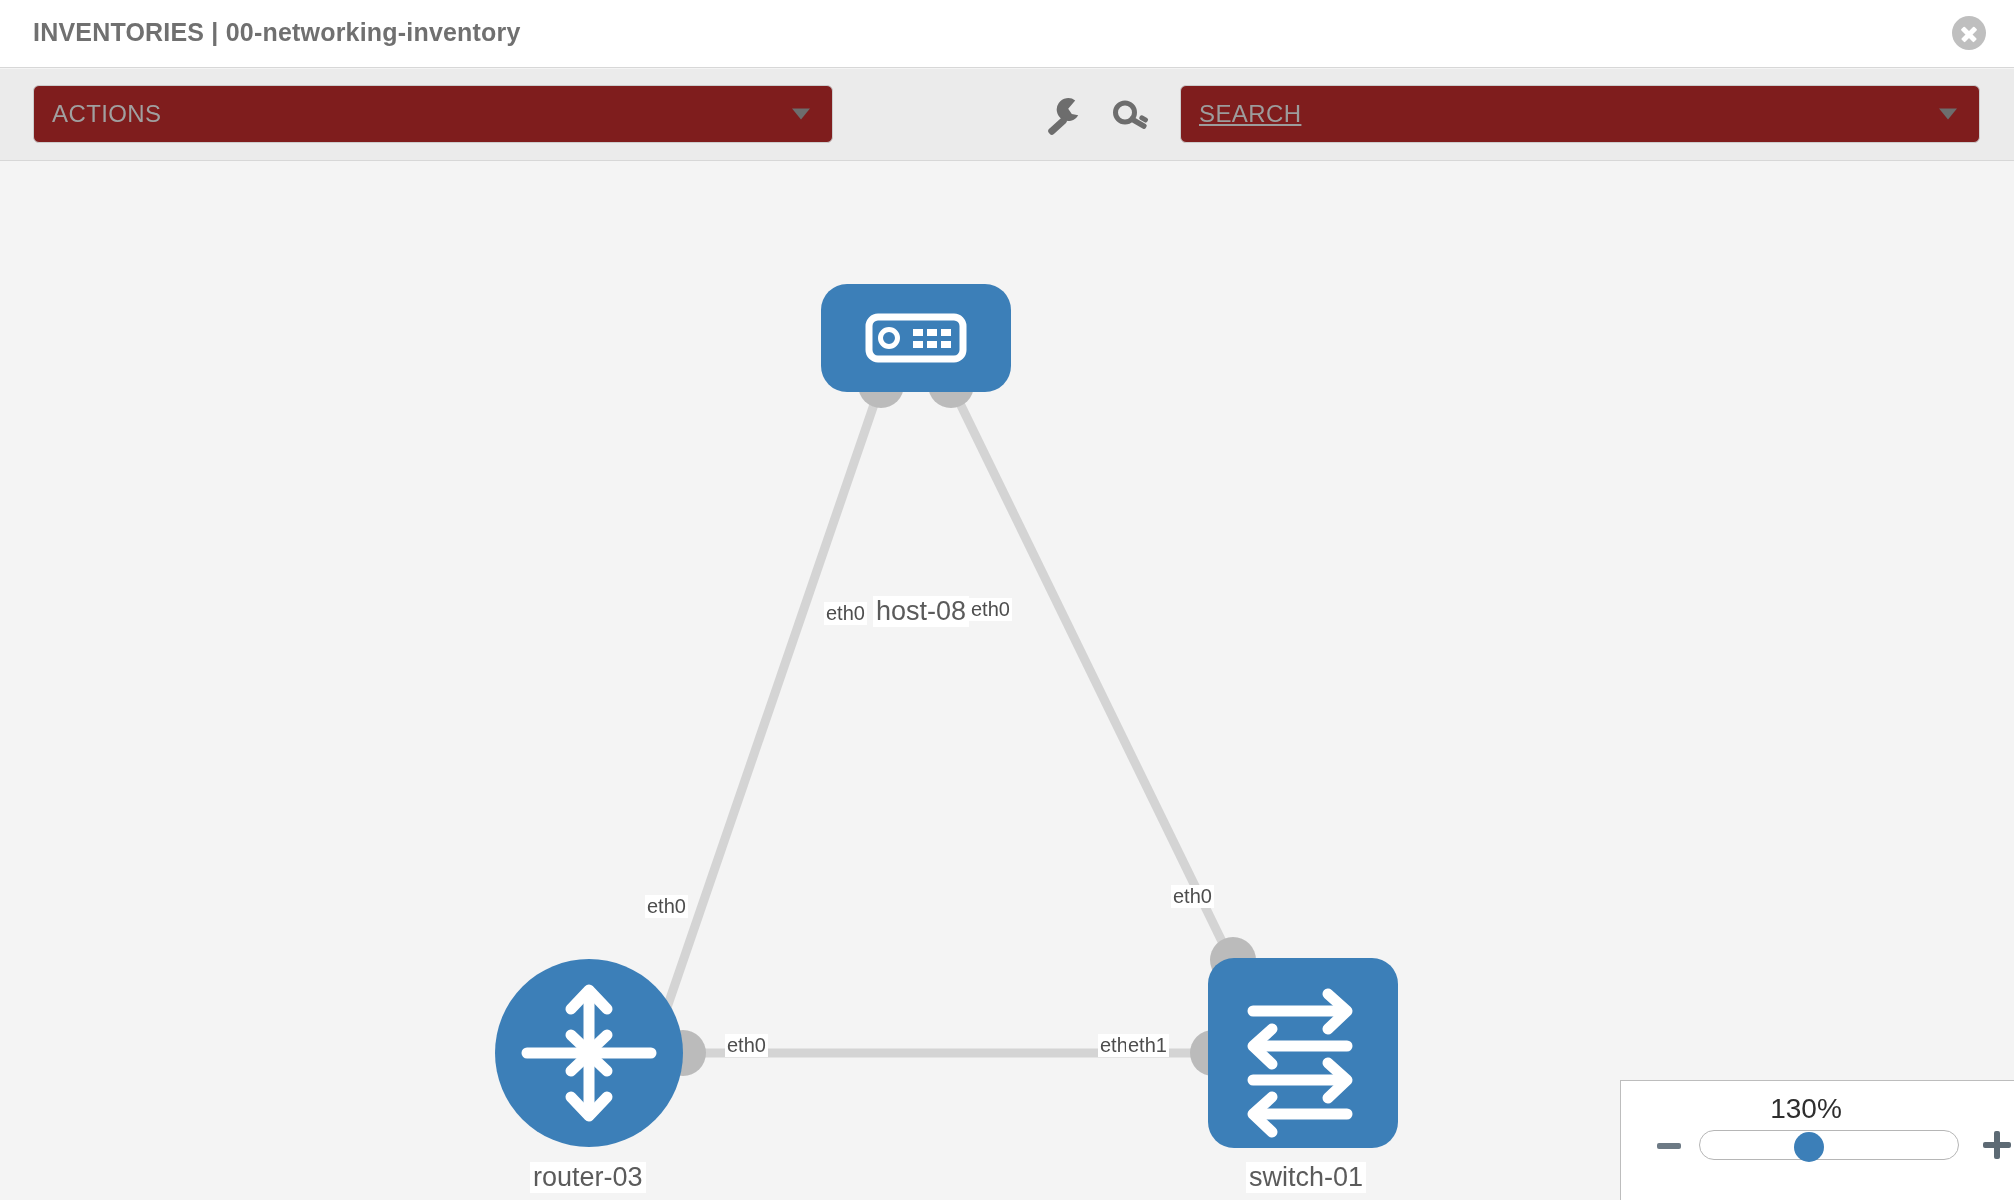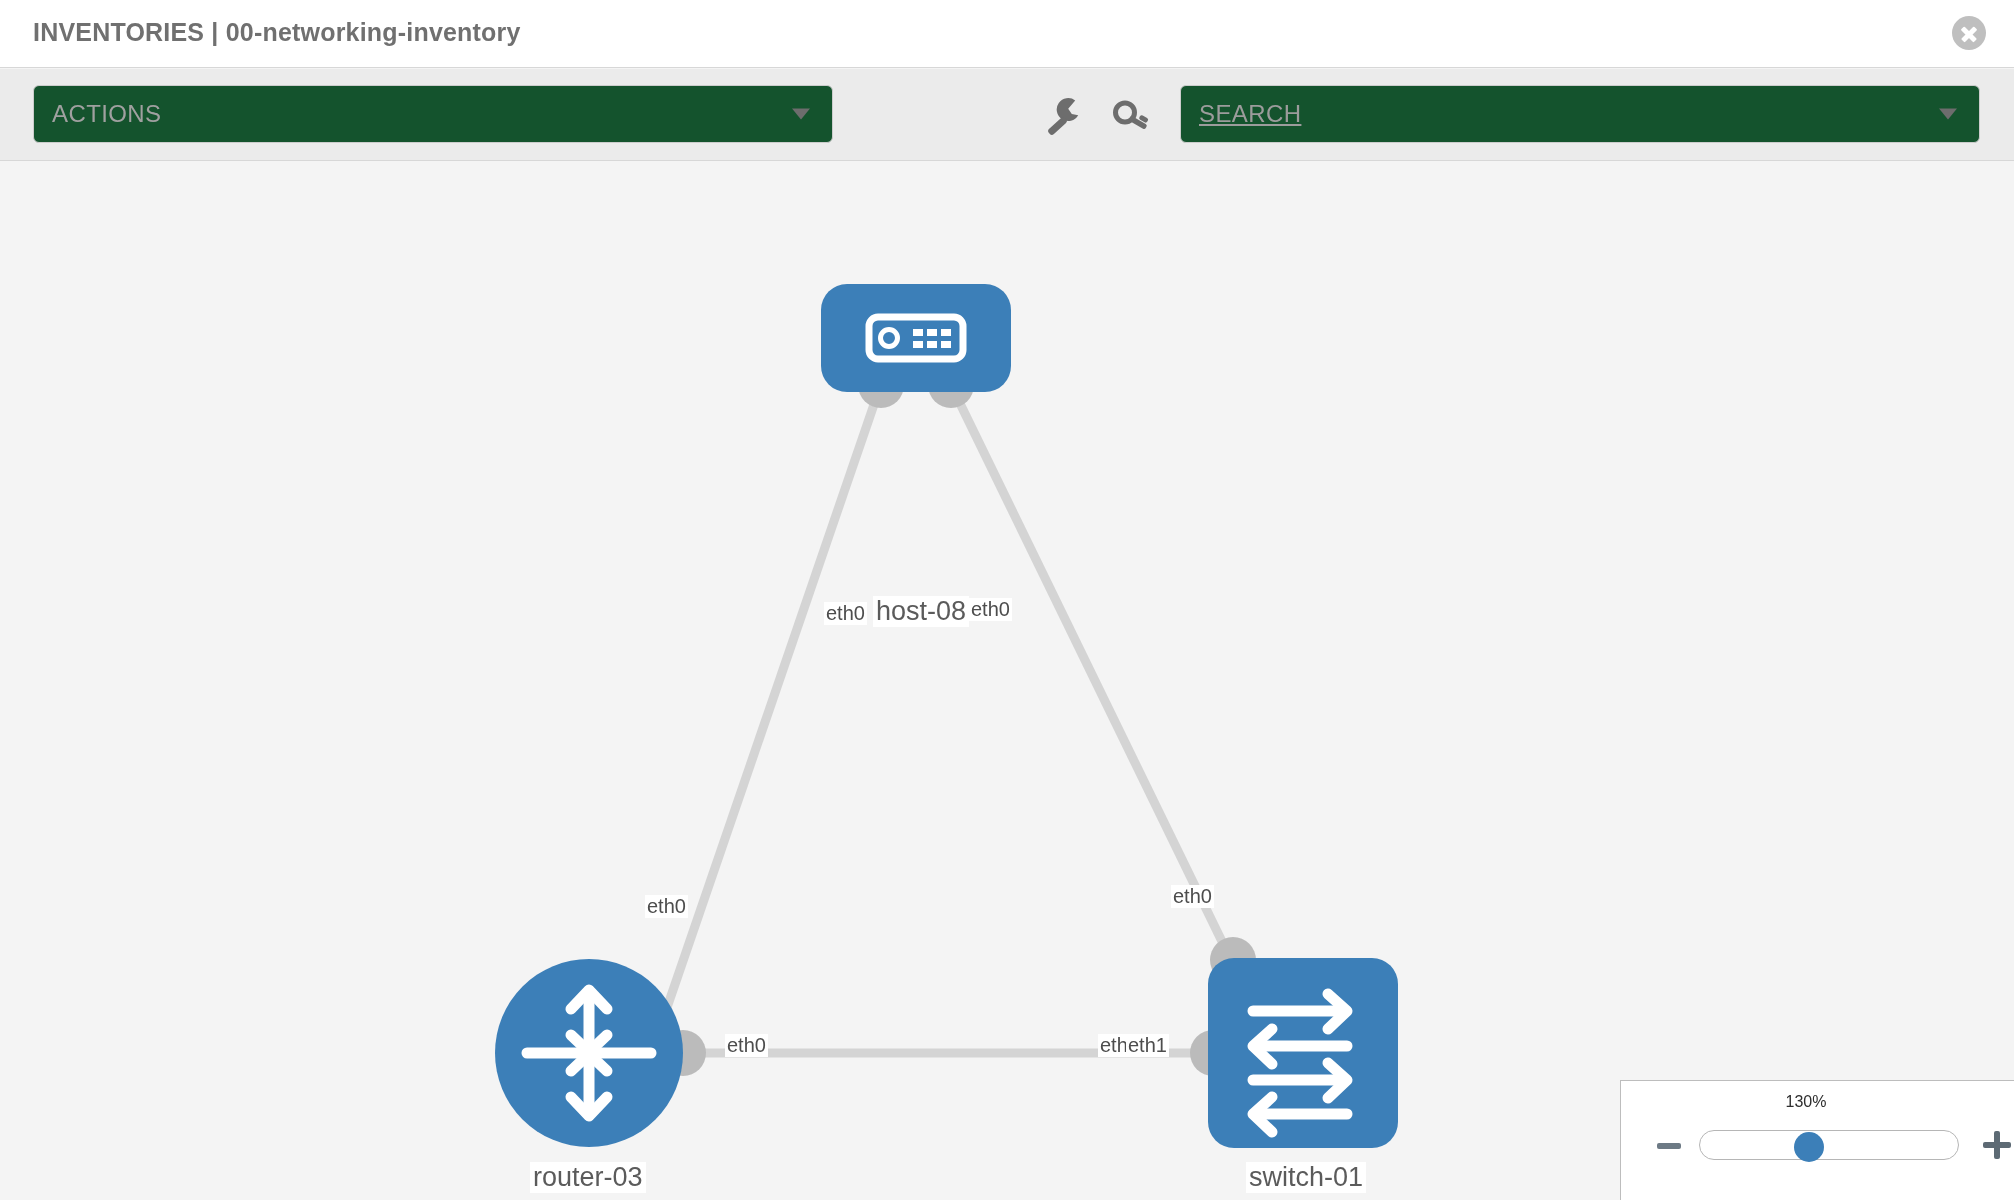--- a/index.html
+++ b/index.html
@@ -65,21 +65,21 @@
   .toolbar {
     position: absolute;
     top: 69px; left: 0;
     width: 2014px;
     height: 92px;
     background: #ebebeb;
     border-bottom: 1px solid #d7d7d7;
   }
   .dropdown {
     position: absolute;
-    background: #14532d;
+    background: #7f1d1d;
     border: 1px solid #cccccc;
     border-radius: 6px;
   }
   .dropdown .dd-label {
     position: absolute;
     left: 18px;
     top: 50%;
     transform: translateY(-50%);
     font-size: 24px;
     color: #a0a0a0;
@@ -162,21 +162,21 @@
     border: 1px solid #bdbdbd;
     border-right: none;
     border-bottom: none;
   }
   .zoom-value {
     position: absolute;
     top: 12px;
     left: 0;
     width: 370px;
     text-align: center;
-    font-size: 16px;
+    font-size: 28px;
     color: #2e2e2e;
   }
   .zoom-minus {
     position: absolute;
     left: 36px;
     top: 62px;
     width: 24px;
     height: 6px;
     border-radius: 2px;
     background: #6d7a85;

